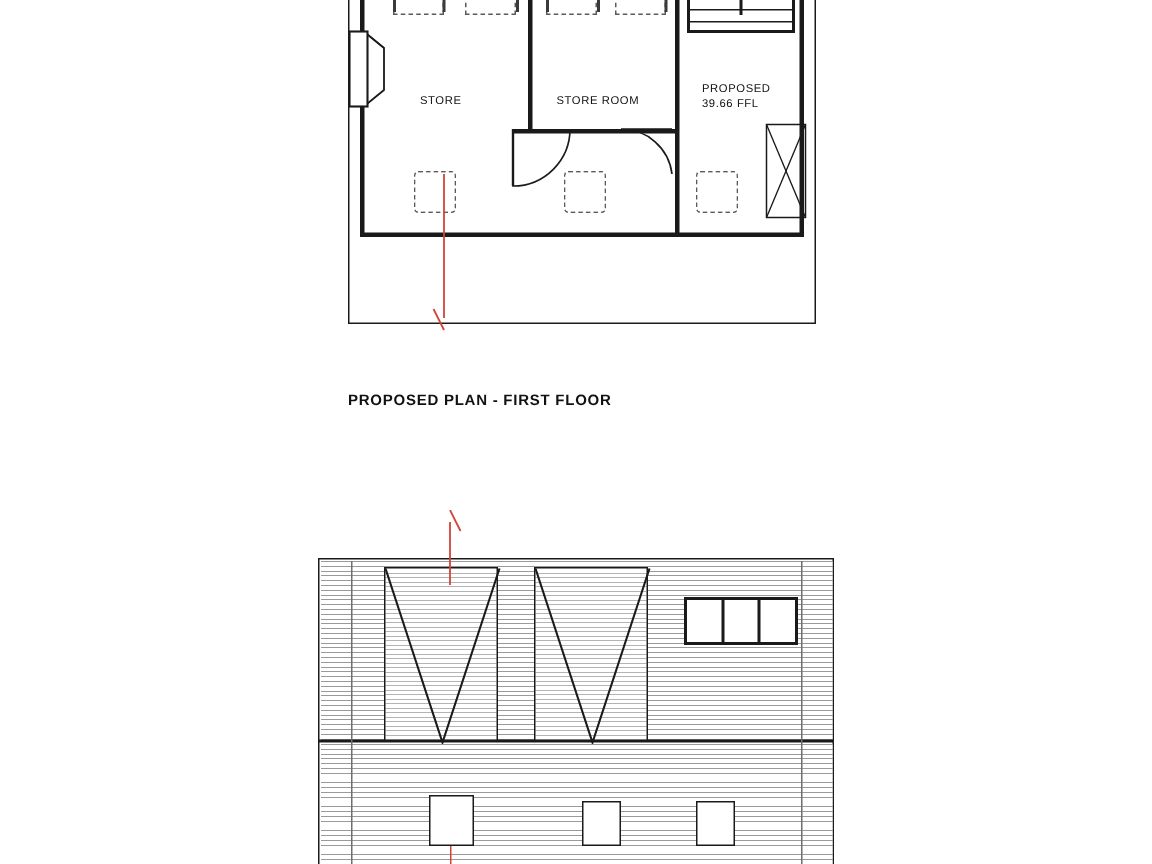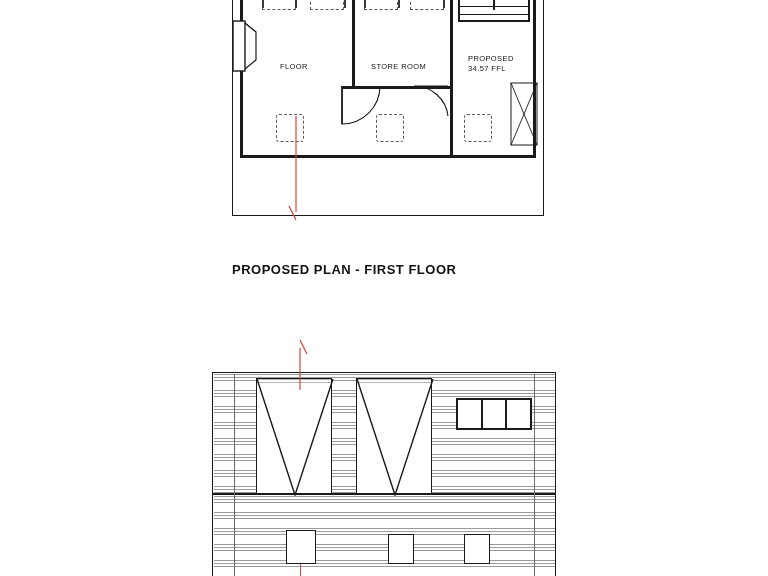--- a/index.html
+++ b/index.html
@@ -86,21 +86,21 @@
     font-size: 7.5px;
     letter-spacing: 0.4px;
     color: #111111;
     white-space: nowrap;
   }
 
   .plan-title {
     position: absolute;
     left: 232px;
     top: 262px;
-    font-size: 13px;
+    font-size: 10px;
     font-weight: bold;
     letter-spacing: 0.5px;
     color: #111111;
   }
 
   
   .stair-step {
     position: absolute;
     background: #1a1a1a;
     height: 1px;
@@ -254,24 +254,24 @@
 
     <div class="stair-step" style="left:226px; top:30px; width:70px;"></div>
     <div class="stair-step" style="left:226px; top:38px; width:70px;"></div>
 
     <svg style="position:absolute; left:278px; top:106px;" width="28" height="64">
       <rect x="1" y="1" width="26" height="62" fill="none" stroke="#1a1a1a" stroke-width="1"></rect>
       <line x1="1" y1="1" x2="27" y2="63" stroke="#1a1a1a" stroke-width="0.9"></line>
       <line x1="27" y1="1" x2="1" y2="63" stroke="#1a1a1a" stroke-width="0.9"></line>
     </svg>
 
-    <div class="label" style="left:48px; top:86px;">FLOOR</div>
+    <div class="label" style="left:48px; top:86px;">STORE</div>
     <div class="label" style="left:139px; top:86px;">STORE ROOM</div>
     <div class="label" style="left:236px; top:78px;">PROPOSED</div>
-    <div class="label" style="left:236px; top:88px;">34.57 FFL</div>
+    <div class="label" style="left:236px; top:88px;">39.66 FFL</div>
 
     <svg style="position:absolute; left:52px; top:140px;" width="24" height="110">
       <line x1="12" y1="0" x2="12" y2="96" stroke="#d0453b" stroke-width="1.2"></line>
       <path d="M12 104 L5 90" stroke="#d0453b" stroke-width="1.2" fill="none"></path>
     </svg>
   </div>
 
   <div class="plan-title">PROPOSED PLAN - FIRST FLOOR</div>
 
   <div class="elev">

